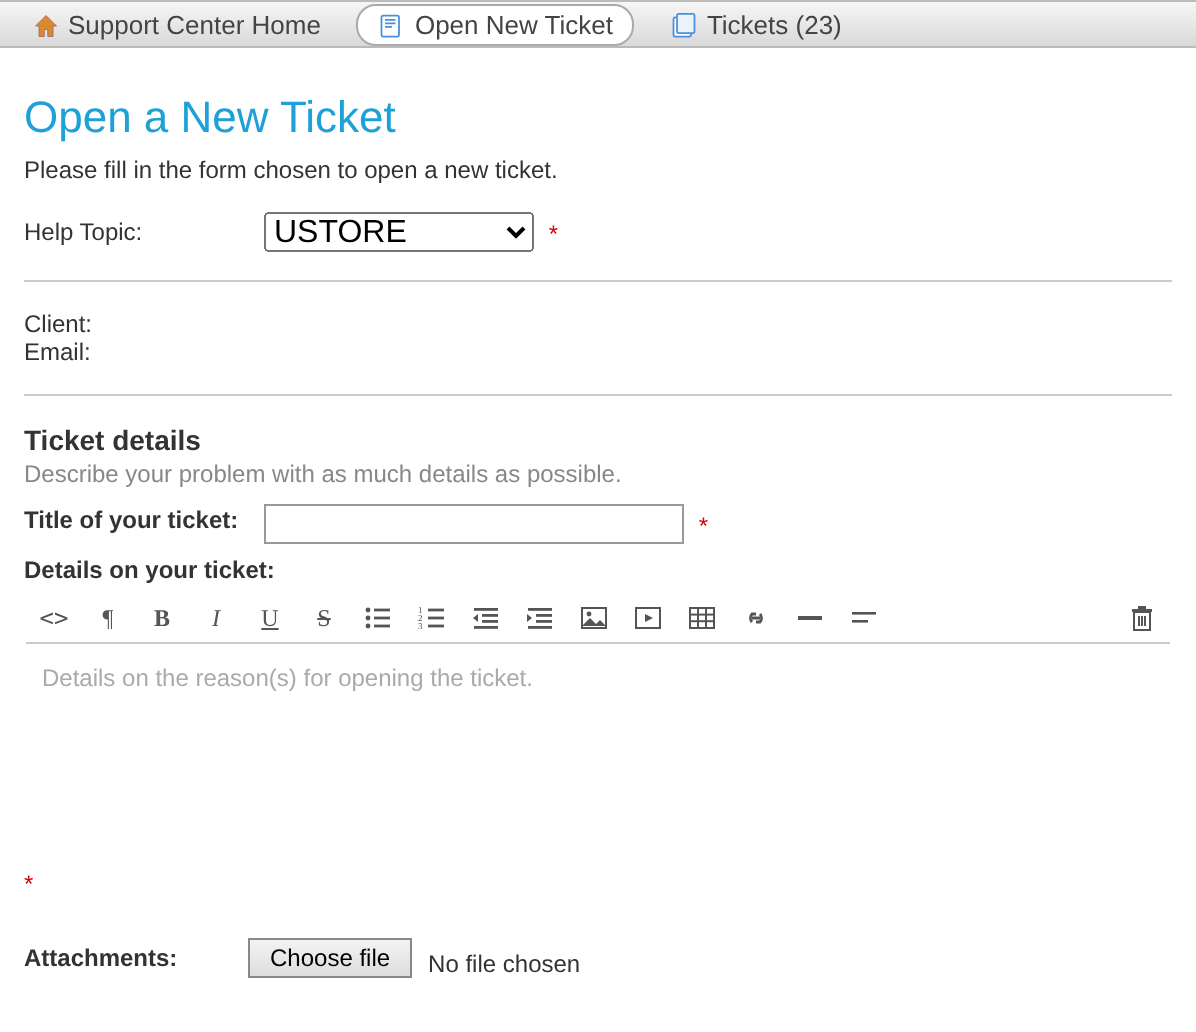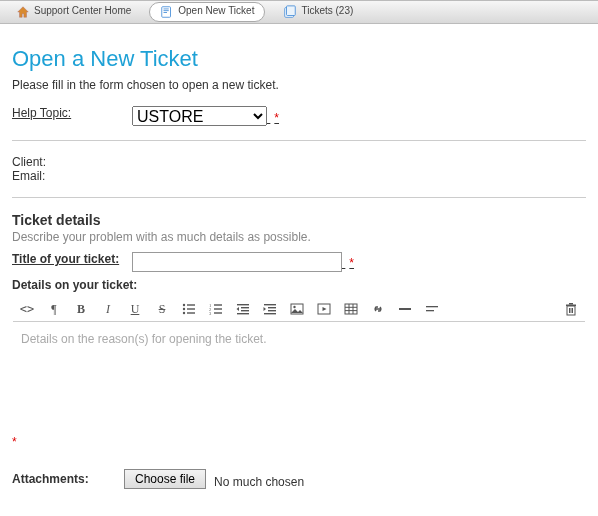--- a/index.html
+++ b/index.html
@@ -17,45 +17,45 @@
     border-left: none;
     border-right: none;
     height: 24px;
     display: flex;
     align-items: center;
     padding: 0 6px;
     gap: 8px;
   }
   .topnav a {
     display: inline-flex;
-    align-items: flex-start;
+    align-items: flex-end;
     gap: 4px;
     color: #444;
     text-decoration: none;
     padding: 2px 10px;
     border-radius: 10px;
-    font-size: 10px;
+    font-size: 13px;
   }
   .topnav a.active {
     background: #fff;
     border: 1px solid #aaa;
     box-shadow: inset 0 1px 0 #fff;
   }
   .icon { display: inline-flex; }
   .icon svg { display: block; }
 
   .content { padding: 10px 12px; }
   h1.page-title {
     color: #1ea1d6;
     font-size: 22px;
     font-weight: 500;
     margin: 12px 0 6px 0;
   }
   .intro { margin: 0 0 14px 0; }
-  .row { display: flex; align-items: flex-start; margin-bottom: 4px; text-decoration: underline; }
+  .row { display: flex; align-items: center; margin-bottom: 4px; }
   .label-col { width: 120px; }
   .req { color: #d00; margin-left: 4px; }
   select.help-topic {
     width: 135px;
     height: 20px;
     font-size: 16px;
   }
   hr.sep { border: none; border-top: 1px solid #ccc; margin: 14px 0; }
   .section { margin-top: 6px; }
   .section-title { font-weight: bold; font-size: 14px; margin-bottom: 2px; }
@@ -274,20 +274,20 @@
       <div class="editor-area" contenteditable="true" style="">Details on the reason(s) for opening the ticket.</div>
     </div>
     <span class="req-standalone">*</span>
   </div>
 
   <br>
   <div class="attach-row">
     <div class="attach-label">Attachments:</div>
     <div class="choose-file-wrap">
       <button type="button" class="file-btn">Choose file</button>
-      <span class="file-status">No much chosen</span>
+      <span class="file-status">No file chosen</span>
     </div>
   </div>
 
   
 
   
 </div>
 
 </body></html>

